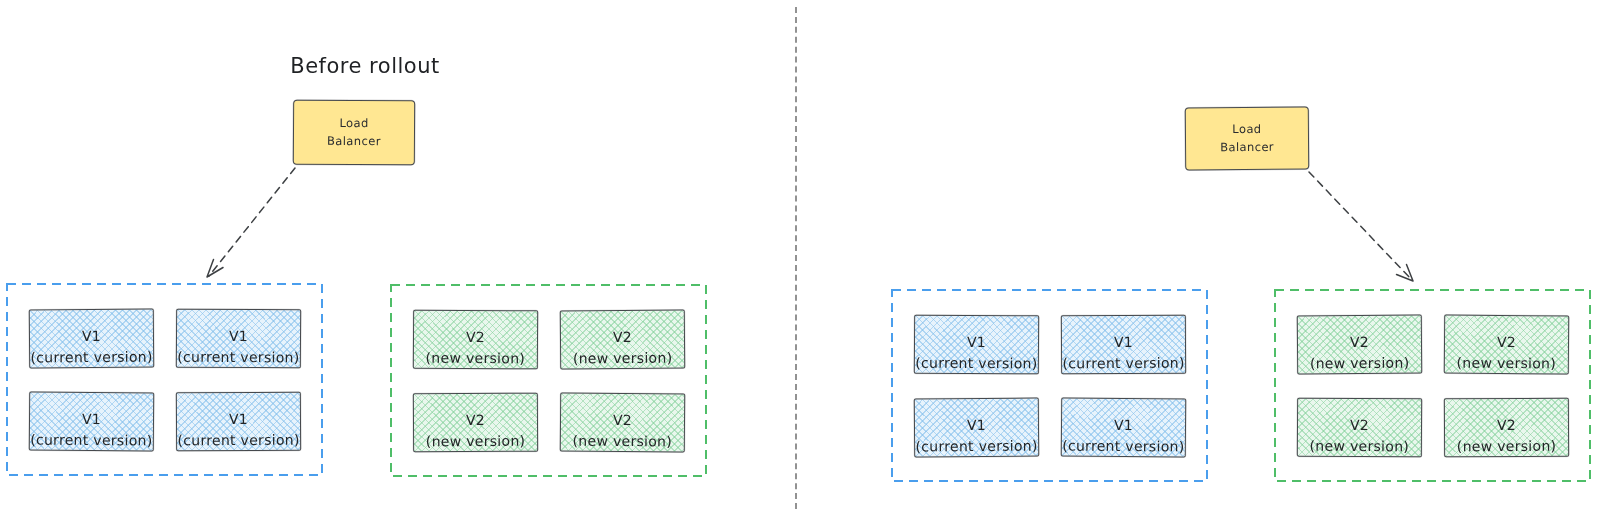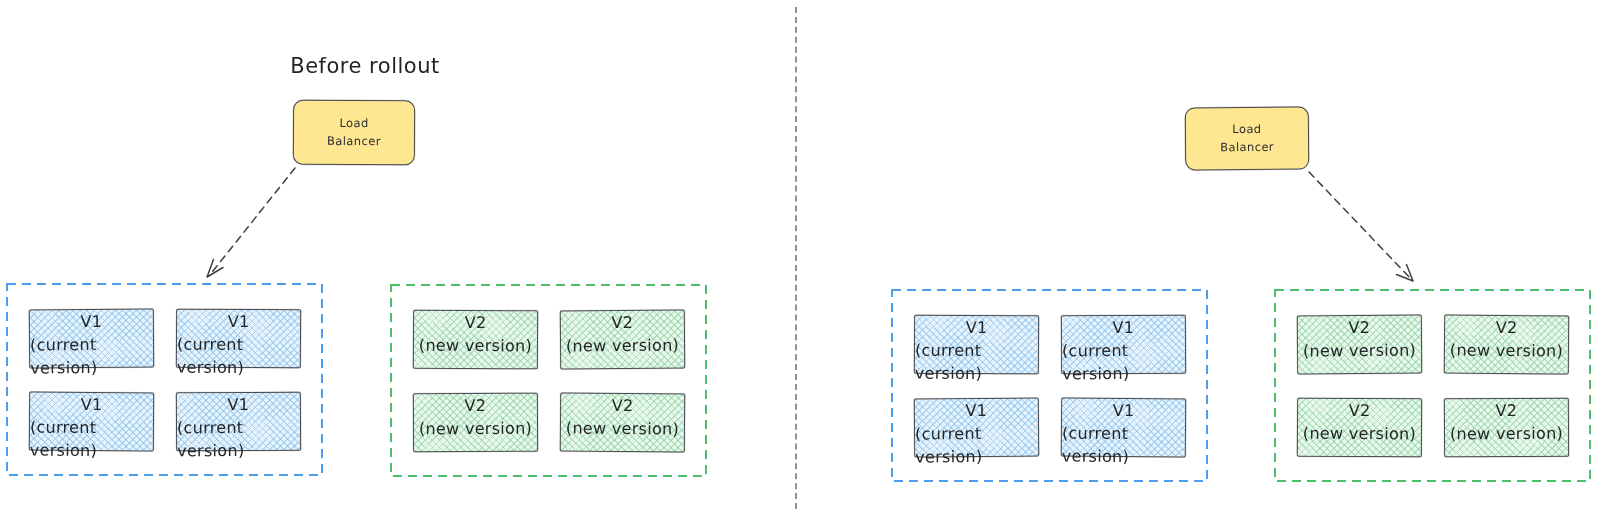--- a/index.html
+++ b/index.html
@@ -6,34 +6,34 @@
   .canvas{
     position:relative;width:1600px;height:516px;background:#ffffff;overflow:hidden;
     font-family:"DejaVu Sans", sans-serif;color:#26282b;
   }
   .panel-title{
     position:absolute;width:260px;text-align:center;
     font-size:21px;letter-spacing:.5px;color:#1f2124;
   }
   .lb-box{
     position:absolute;display:flex;flex-direction:column;align-items:center;justify-content:center;
-    border:1.7px solid #46494d;border-radius:10px;
+    border:1.7px solid #46494d;border-radius:4px;
     font-size:11.5px;line-height:1.5;letter-spacing:.4px;color:#2a2c2f;
     box-shadow:0 0 0 .5px rgba(70,73,77,.25);
   }
   .group{
     position:absolute;box-sizing:border-box;
     display:grid;grid-template-columns:125px 125px;grid-template-rows:59px 59px;
     gap:24px 22px;padding:26px 23px;
   }
   .group-border{position:absolute;inset:0;width:100%;height:100%;pointer-events:none;}
   .node{
-    position:relative;display:flex;flex-direction:column;align-items:center;justify-content:flex-start;
+    position:relative;display:flex;flex-direction:column;align-items:center;justify-content:flex-end;
     border:1.6px solid #46494d;border-radius:2px;
-    font-size:16px;line-height:1.45;letter-spacing:.3px;color:#232527;
+    font-size:14px;line-height:1.45;letter-spacing:.3px;color:#232527;
     box-shadow:0 0 0 .5px rgba(70,73,77,.2);
   }
   .node.blue{
     background-image:
       repeating-linear-gradient(45deg, rgba(130,190,235,.55) 0, rgba(130,190,235,.55) 1.2px, transparent 1.2px, transparent 5px),
       repeating-linear-gradient(135deg, rgba(130,190,235,.55) 0, rgba(130,190,235,.55) 1.2px, transparent 1.2px, transparent 5px);
   }
   .node.green{
     background-image:
       repeating-linear-gradient(45deg, rgba(126,206,150,.5) 0, rgba(126,206,150,.5) 1.2px, transparent 1.2px, transparent 5px),

